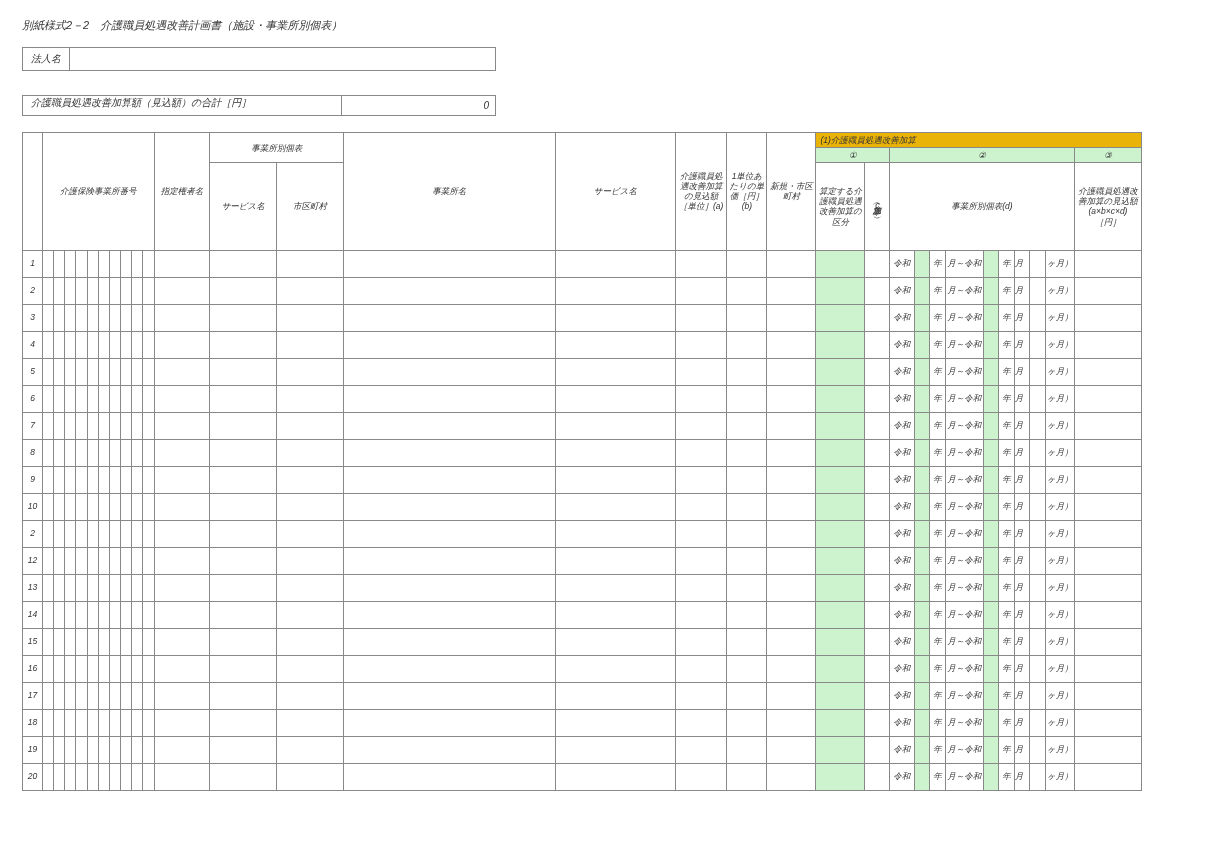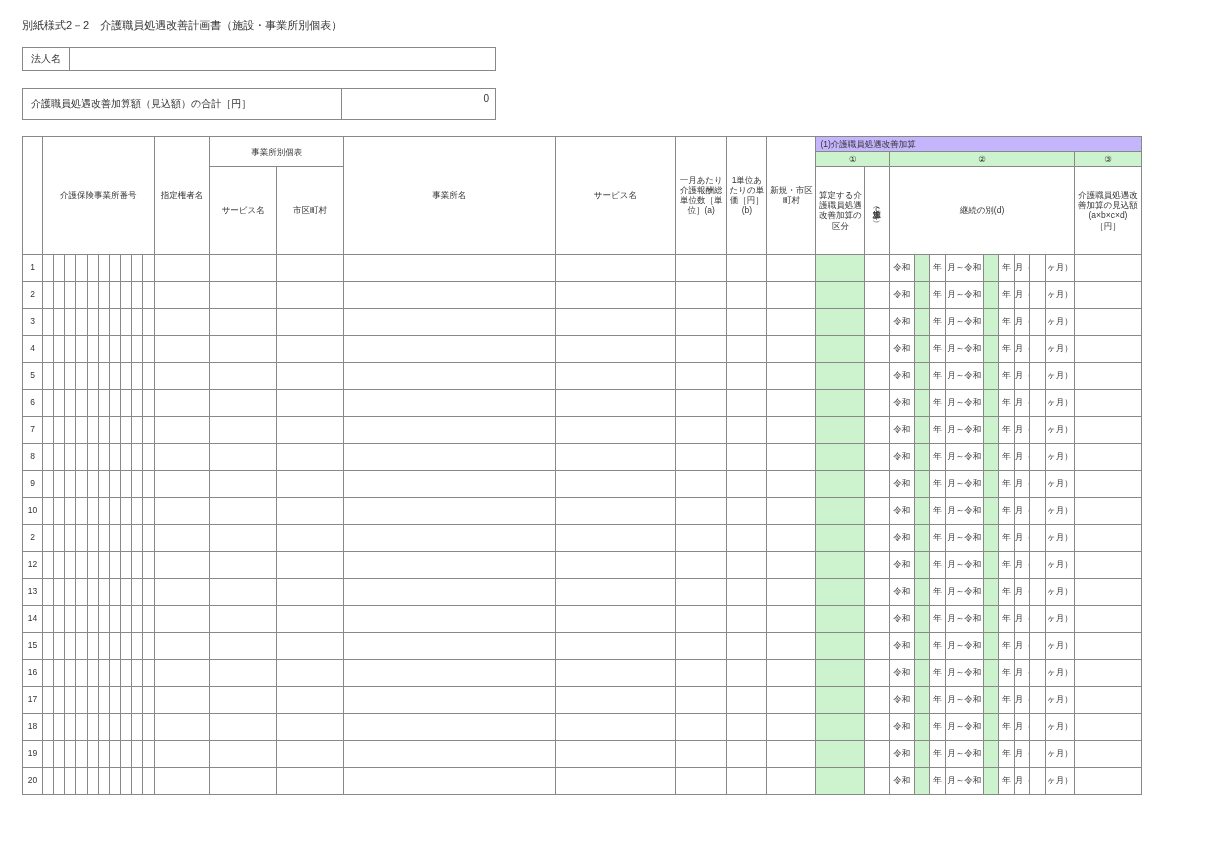--- a/index.html
+++ b/index.html
@@ -7,49 +7,50 @@
       margin: 0;
       padding: 0;
       font-family: "MS PGothic", "Hiragino Sans", sans-serif;
       font-size: 9px;
       color: #333;
       background: #fff;
     }
     .page {
       padding: 18px 22px;
       width: 1225px;
+      font-style: italic;
     }
     .title {
       font-size: 11px;
       margin-bottom: 14px;
     }
     .legal-row {
       display: flex;
-      margin-bottom: 17px;
+      margin-bottom: 24px;
     }
     .legal-label {
       border: 1px solid #888;
       padding: 4px 8px;
       width: 48px;
       text-align: center;
       font-size: 10px;
     }
     .legal-value {
       border: 1px solid #888;
       border-left: none;
       width: 426px;
       padding: 4px;
     }
     .total-row {
       display: flex;
       margin-bottom: 16px;
     }
     .total-label {
       border: 1px solid #888;
-      padding: 8px 8px;
+      padding: 0 8px;
       width: 320px;
       font-size: 10px;
     }
     .total-value {
       border: 1px solid #888;
       border-left: none;
       width: 154px;
       text-align: right;
       padding: 4px 6px;
       font-size: 10px;
@@ -64,21 +65,21 @@
       padding: 0;
       text-align: center;
       vertical-align: middle;
       font-weight: normal;
       font-size: 8.5px;
       line-height: 1.2;
       overflow: hidden;
     }
     table.main th { padding: 2px; }
     .section-header {
-      background: #c4b5fd;
+      background: #eab308;
       text-align: left !important;
       padding-left: 4px !important;
       font-size: 9px;
       height: 15px;
     }
     .sub-num {
       background: #cdf2ce;
       font-size: 8.5px;
       height: 12px;
       text-align: left;
@@ -154,36 +155,36 @@
     </colgroup>
 
     <tbody>
         <tr>
       <th rowspan="4"></th>
       <th rowspan="4" colspan="10">介護保険事業所番号</th>
       <th rowspan="4">指定権者名</th>
       <th colspan="2" rowspan="2" style="height:27px">事業所別個表</th>
       <th rowspan="4">事業所名</th>
       <th rowspan="4">サービス名</th>
-      <th rowspan="4">一月あたり介護報酬総単位数［単位］(a)</th>
+      <th rowspan="4">介護職員処遇改善加算の見込額［単位］(a)</th>
       <th rowspan="4">1単位あたりの単価［円］(b)</th>
       <th rowspan="4">新規・市区町村</th>
       <th colspan="12" class="section-header">(1)介護職員処遇改善加算</th>
     </tr>
     <tr>
       <th colspan="2" class="sub-num">①</th>
       <th colspan="9" class="sub-num">②</th>
       <th class="sub-num">③</th>
     </tr>
     <tr>
       <th rowspan="2" class="tall-header">サービス名</th>
       <th rowspan="2" class="tall-header">市区町村</th>
       <th rowspan="2" class="tall-header">算定する介護職員処遇改善加算の区分</th>
       <th rowspan="2" class="tall-header"><span class="vert-text">加算率（c）</span></th>
-      <th rowspan="2" colspan="9" class="tall-header">継続の別(d)</th>
+      <th rowspan="2" colspan="9" class="tall-header">事業所別個表(d)</th>
       <th rowspan="2" class="tall-header" style="white-space:pre-line">介護職員処遇改善加算の見込額
 (a×b×c×d)
 ［円］</th>
     </tr>
     <tr></tr>
 
     </tbody>
       <tbody id="tbody">
         <tr>
           <td class="row-num">1</td>

